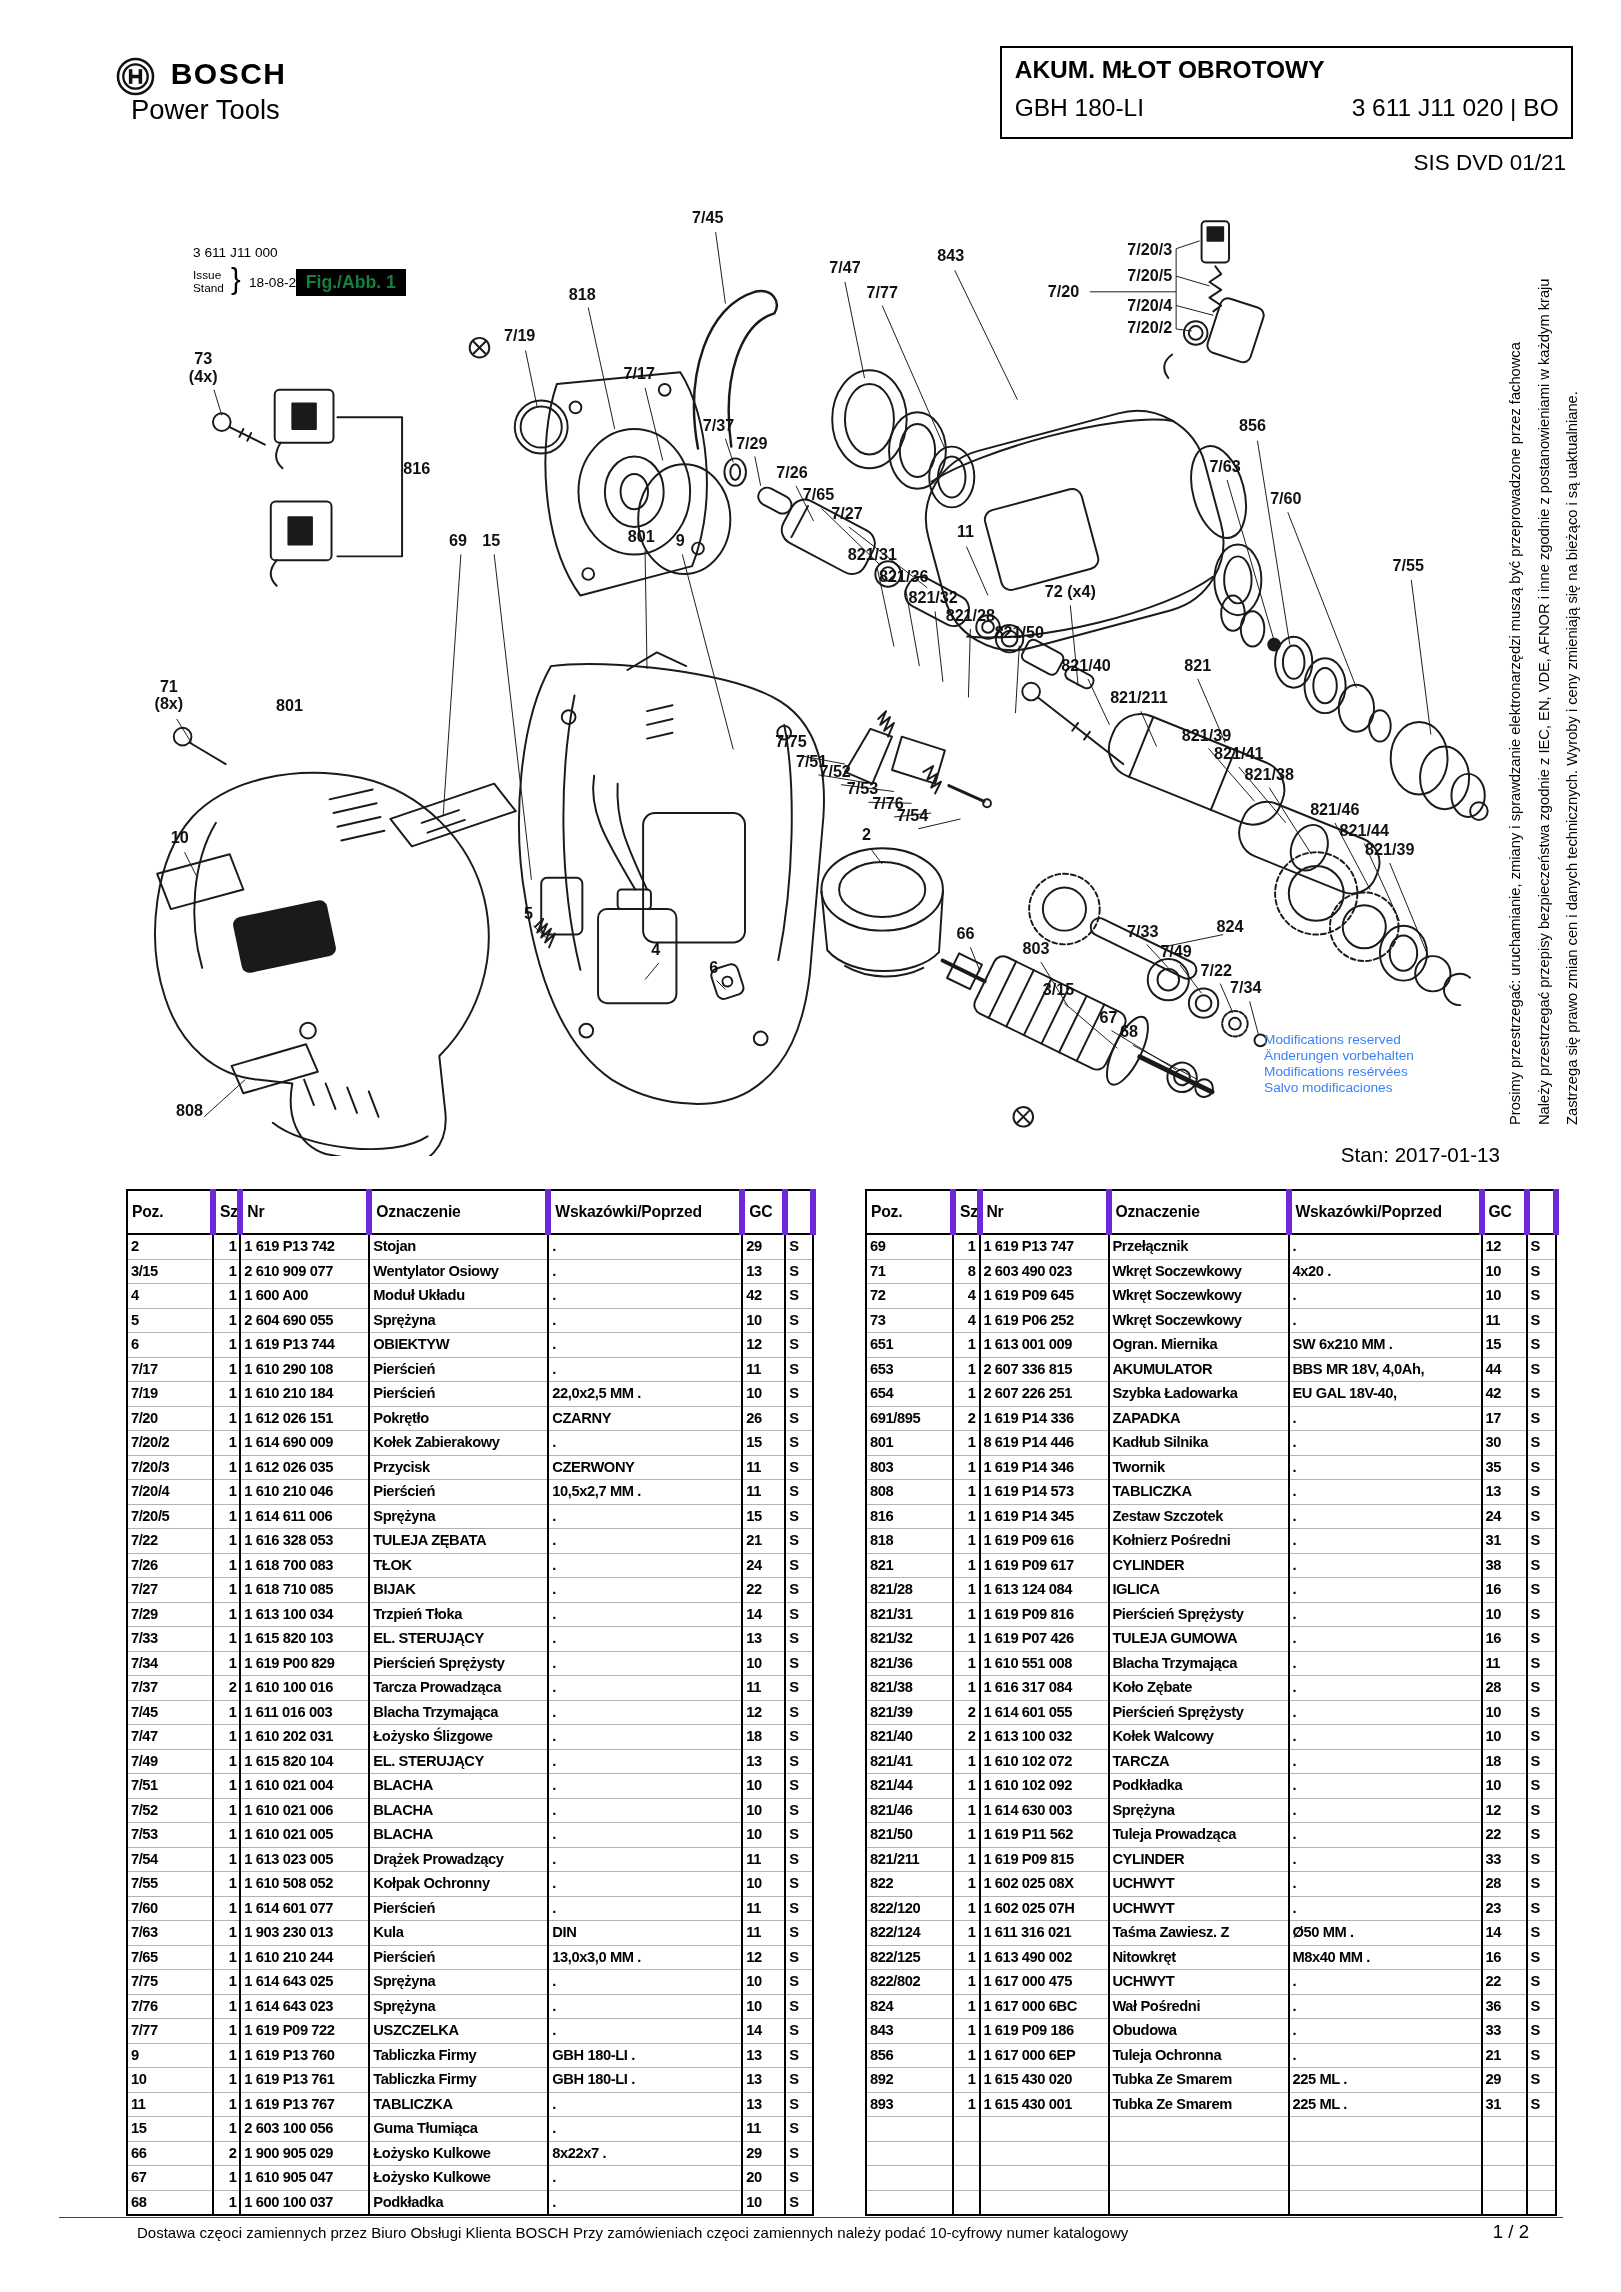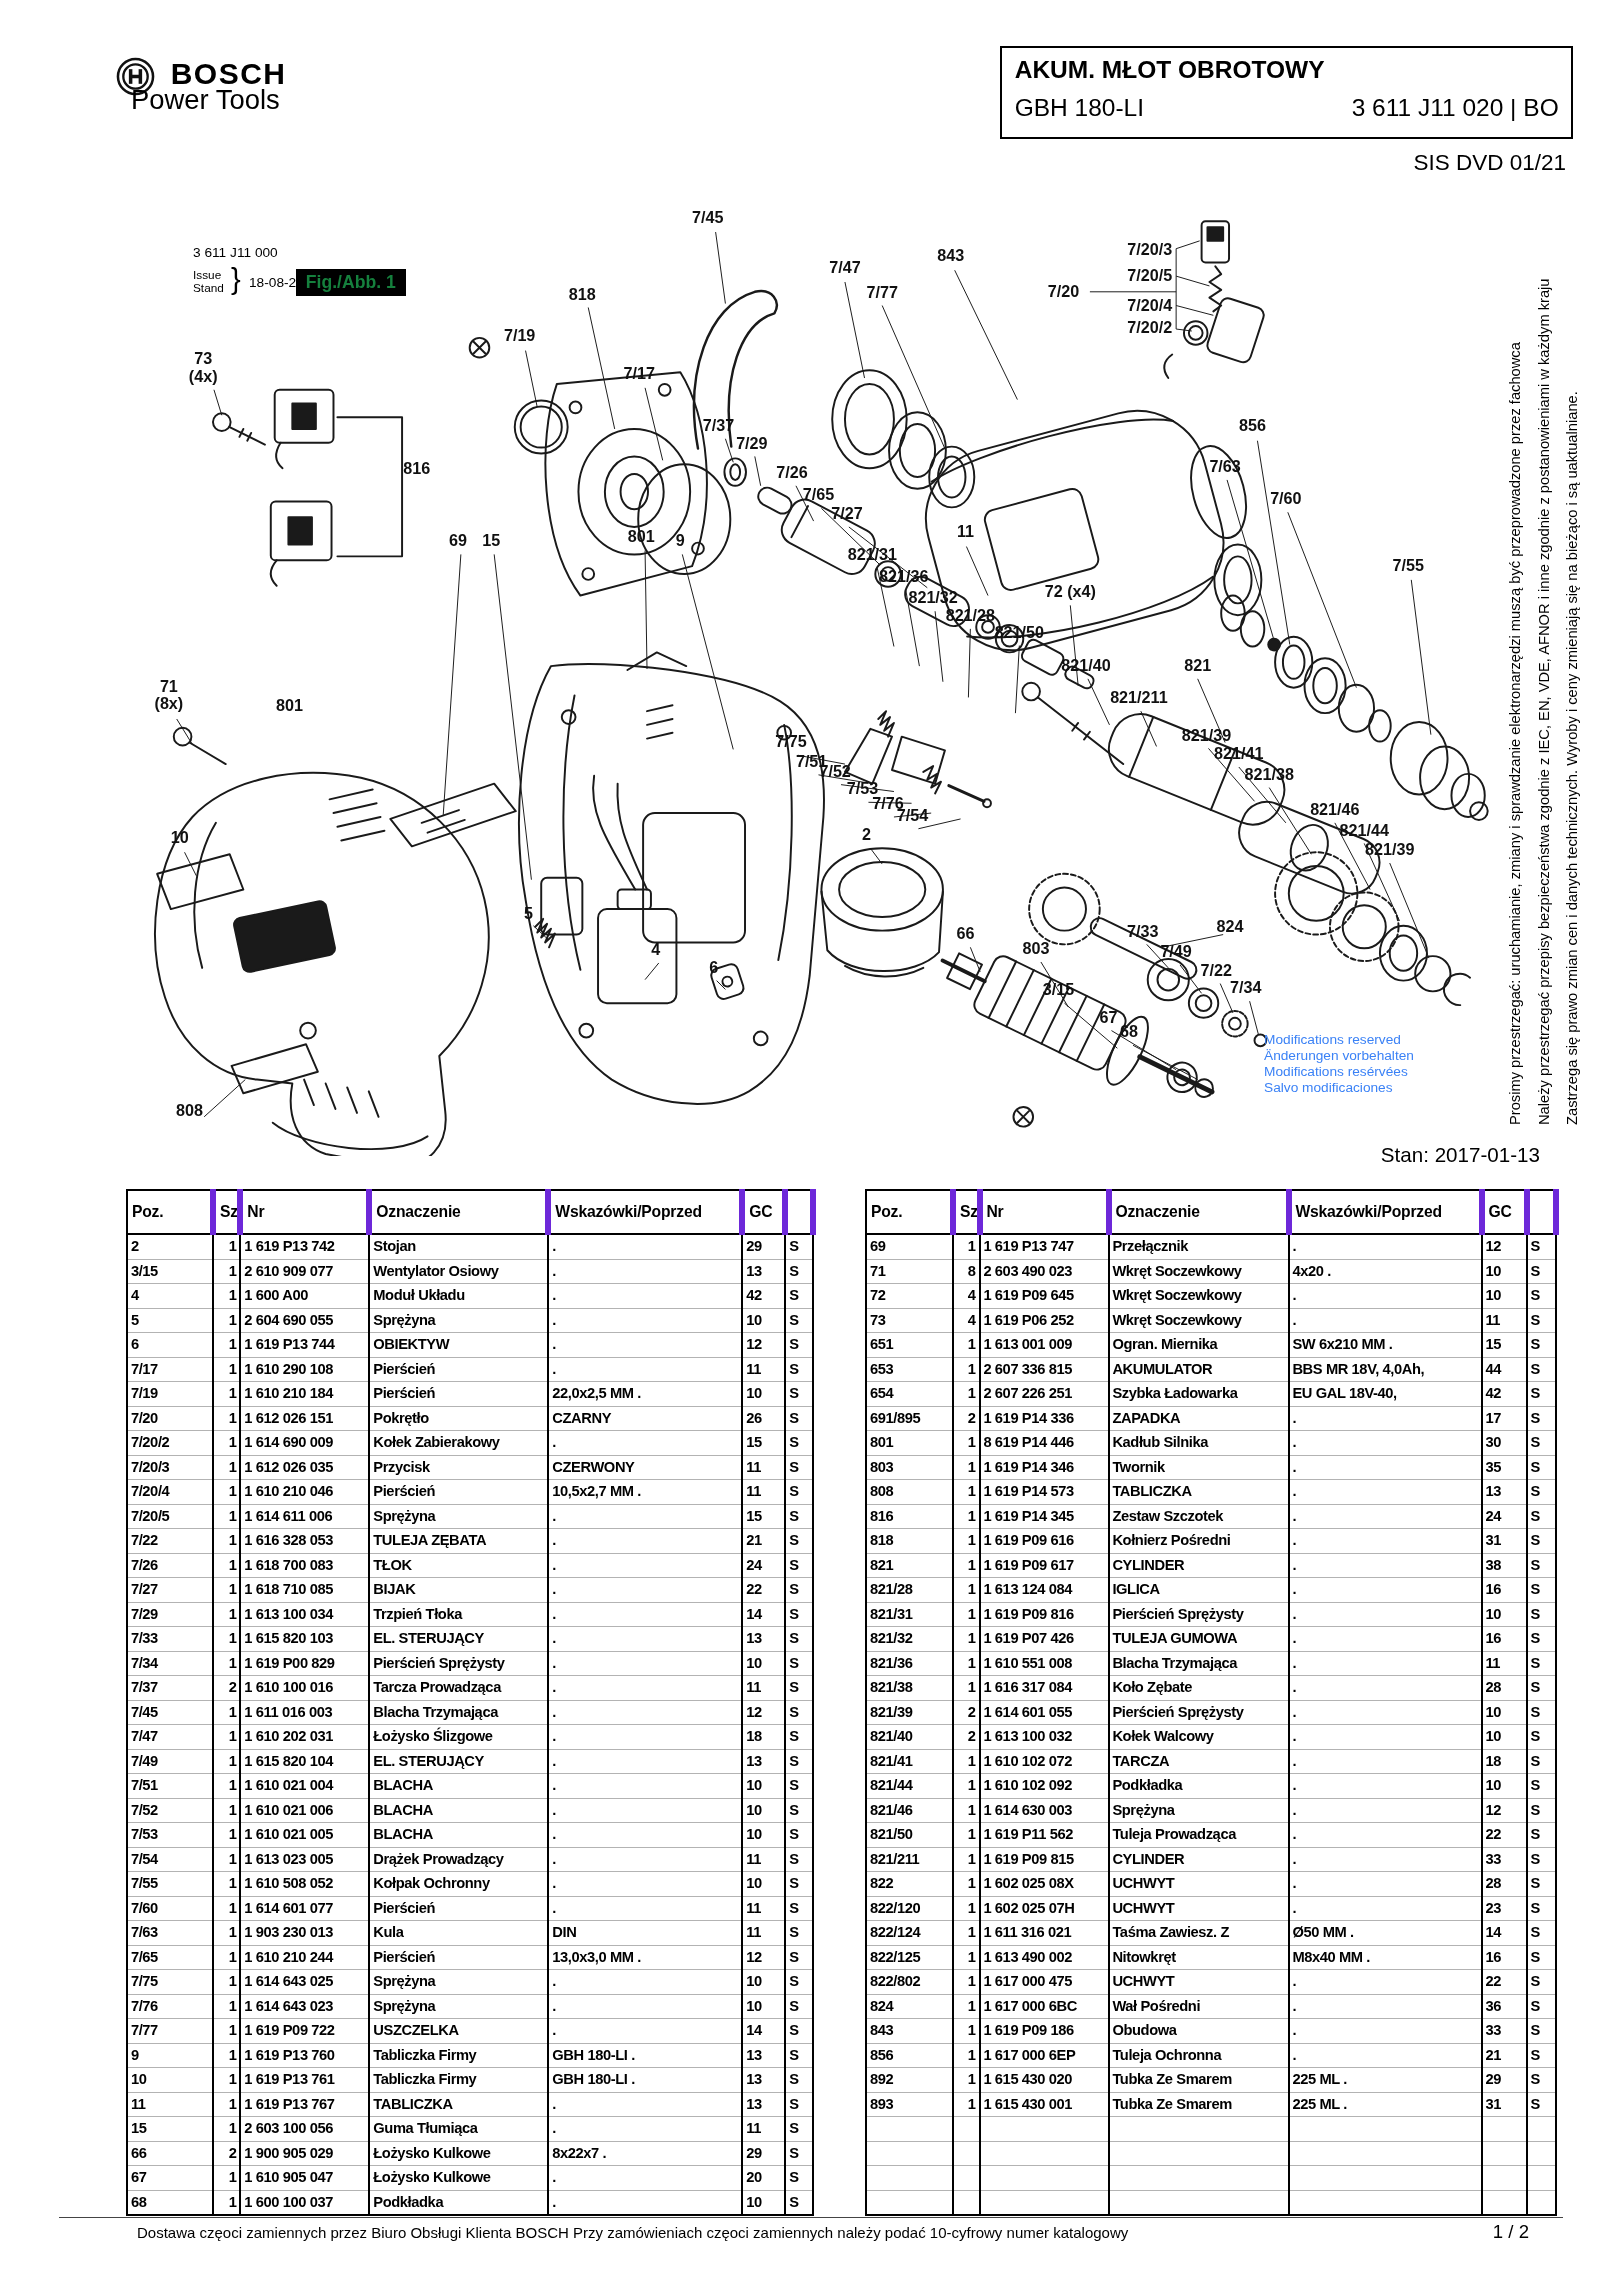--- a/index.html
+++ b/index.html
@@ -1,42 +1,42 @@
 <!DOCTYPE html>
 <html><head>
 <meta charset="utf-8">
 <style>
   html,body{margin:0;padding:0;background:#888;}
   .page{position:relative;width:1621px;height:2293px;background:#fff;
         font-family:"Liberation Sans",sans-serif;color:#000;overflow:hidden;margin:0 auto;}
   
   .brand{position:absolute;left:116px;top:57px;display:flex;gap:15.7px;}
   .brand-word{font-size:30px;font-weight:800;letter-spacing:1.5px;}
-  .brand-sub{position:absolute;left:131px;top:84px;font-size:27.4px;font-weight:400;}
+  .brand-sub{position:absolute;left:131px;top:94px;font-size:27.4px;font-weight:400;}
   .product-box{position:absolute;left:1000px;top:46px;width:544px;height:73px;
                border:2.9px solid #000;padding:7.8px 12.7px;}
   .product-title{font-size:24.5px;font-weight:bold;}
   .product-row{display:flex;justify-content:space-between;font-size:24.5px;margin-top:10px;}
   .sis{position:absolute;left:1000px;top:150px;width:566px;text-align:right;font-size:22.5px;}
   
   .fig-meta{position:absolute;left:193px;top:246px;font-size:13.7px;line-height:14.7px;}
   .fig-issue{position:absolute;left:193px;top:269px;font-size:11.8px;line-height:12.7px;}
   .fig-brace{position:absolute;left:231px;top:263px;font-size:29px;font-weight:300;}
   .fig-date{position:absolute;left:249px;top:275px;font-size:13.7px;}
   .fig-badge{position:absolute;left:296px;top:269px;background:#000;color:#15803d;
              font-size:17.6px;font-weight:bold;padding:2.9px 9.8px;}
   
   .diagram{position:absolute;left:98px;top:137px;width:1392px;height:1019px;}
   .diagram text{font-size:16.5px;font-weight:bold;fill:#111;text-anchor:middle;
                 font-family:"Liberation Sans",sans-serif;}
   .mods{position:absolute;left:1264px;top:1032px;font-size:13.7px;line-height:16px;color:#3b82f6;}
   
   .vnote{position:absolute;top:1125px;transform-origin:0 0;transform:rotate(-90deg);
          white-space:nowrap;font-size:14.7px;}
-  .stan{position:absolute;left:1152px;top:1143px;width:388px;text-align:right;font-size:20.6px;}
+  .stan{position:absolute;left:1112px;top:1143px;width:388px;text-align:right;font-size:20.6px;}
   
   table.parts{position:absolute;top:1189px;border-collapse:collapse;table-layout:fixed;
               border:2px solid #000;border-bottom:2.9px solid #000;}
   table.parts th{height:42px;font-size:15.7px;font-weight:bold;text-align:left;padding:0 3.9px;
               border-right:6px solid #6d28d9;border-bottom:2px solid #000;vertical-align:middle;
               letter-spacing:-0.2px;white-space:nowrap;overflow:hidden;}
   table.parts td{height:23.5px;font-size:14.7px;font-weight:bold;padding:0 2.9px;line-height:1;
               border-right:2px solid #000;border-top:1px solid #b3b3b3;vertical-align:middle;
               white-space:nowrap;overflow:hidden;letter-spacing:-0.4px;}
   table.parts td.num{text-align:right;}

